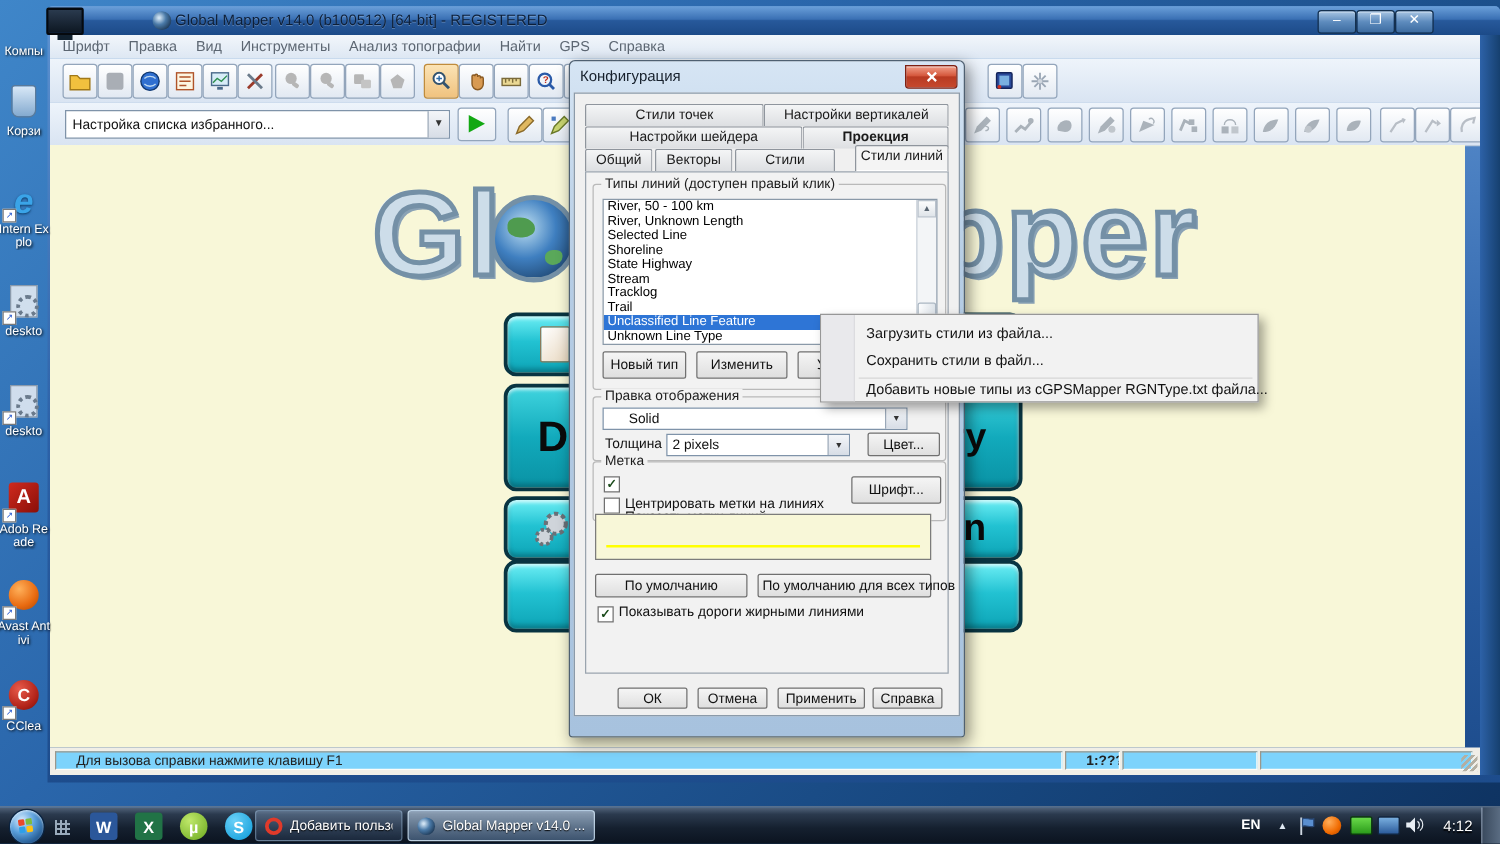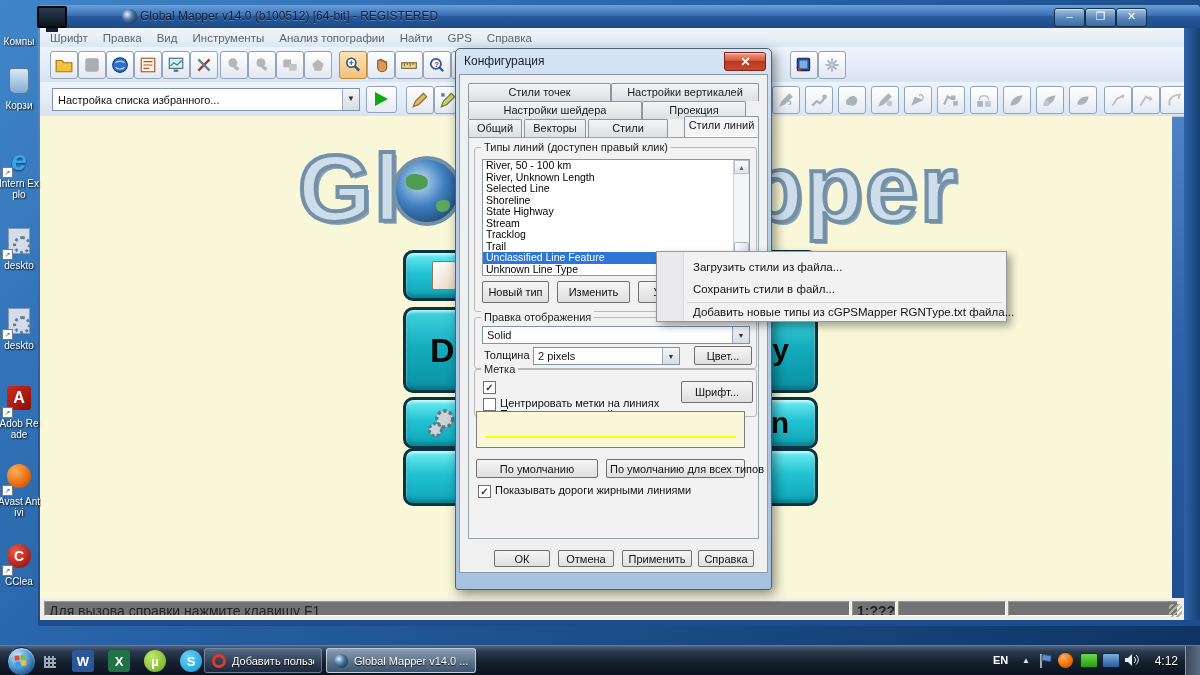--- a/index.html
+++ b/index.html
@@ -58,21 +58,21 @@
     box-shadow:inset 0 2px 3px rgba(255,255,255,.7),inset 0 -3px 4px rgba(0,60,70,.4);}
   .cyanbtn .fragL{position:absolute;left:24px;top:50%;transform:translateY(-50%);
     font-size:34px;font-weight:bold;color:#0a0a0a;}
   .cyanbtn .fragR{position:absolute;right:26px;top:50%;transform:translateY(-50%);
     font-size:30px;font-weight:bold;color:#0a0a0a;}
   #cb1-icon{position:absolute;left:26px;top:8px;width:22px;height:27px;background:linear-gradient(135deg,#ffffff,#e8d8c0);
     border:1px solid #8a7a5a;border-radius:2px;}
   
   #statusbar{position:absolute;left:2px;top:593px;width:1144px;height:22px;background:#f0eee7;}
   .spanel{position:absolute;top:3px;height:15px;border:1px solid;border-color:#9b978b #fcfcf8 #fcfcf8 #9b978b;
-    background:#737373;font-size:14px;color:#222;padding:1px 4px 0 4px;box-sizing:border-box;white-space:nowrap;overflow:hidden;}
+    background:#7dd3fc;font-size:11px;color:#222;padding:1px 4px 0 16px;box-sizing:border-box;white-space:nowrap;overflow:hidden;}
   #grip{position:absolute;right:2px;top:6px;width:13px;height:13px;
     background:repeating-linear-gradient(135deg,transparent 0 2px,#b3afa2 2px 4px);}
   #rightframe{position:absolute;left:1146px;top:23px;width:16px;height:592px;
     background:linear-gradient(90deg,#2d62a8,#16406f);}
   
   #dlg{position:absolute;left:455px;top:48px;width:317px;height:542px;z-index:5;
     background:linear-gradient(180deg,#d6e5f4,#b6cde5 30%,#a7c2de);
     border:1px solid #4f6071;border-radius:5px 5px 3px 3px;
     box-shadow:3px 4px 12px rgba(0,0,0,.45);box-sizing:border-box;}
   #dlg-title{position:absolute;left:8px;top:5px;font-size:12px;color:#16202c;}
@@ -416,21 +416,21 @@
     <div id="dlg-close">
       <svg width="9" height="9" viewBox="0 0 8 8">
           <path d="M1 1l6 6M7 1L1 7" stroke="#fff" stroke-width="1.6"></path>
         </svg>
     </div>
     <div id="dlg-client"></div>
 
     <div class="tab" style="left:12px;top:34px;width:143px;">Стили точек</div>
     <div class="tab" style="left:155px;top:34px;width:148px;">Настройки вертикалей</div>
     <div class="tab" style="left:12px;top:52px;width:174px;">Настройки шейдера</div>
-    <div class="tab" style="left:186px;top:52px;width:104px;">Проекция</div>
+    <div class="tab" style="left:186px;top:52px;width:117px;font-weight:bold;">Проекция</div>
     <div class="tab" style="left:12px;top:70px;width:54px;">Общий</div>
     <div class="tab" style="left:68px;top:70px;width:62px;">Векторы</div>
     <div class="tab" style="left:132px;top:70px;width:80px;">Стили областей</div>
     <div class="tab active" style="left:228px;top:67px;width:75px;">Стили линий</div>
 
     <div id="tabpane">
 
       <div class="grp" style="left:5px;top:9px;width:281px;height:163px;">
         <span class="glabel">Типы линий (доступен правый клик)</span>
         <div id="listbox">
@@ -450,21 +450,21 @@
             <div id="lb-thumb"></div>
           </div>
         </div>
         <div class="btn" style="left:7px;top:133px;width:67px;height:22px;">Новый тип</div>
         <div class="btn" style="left:82px;top:133px;width:73px;height:22px;">Изменить</div>
         <div class="btn" style="left:163px;top:133px;width:73px;height:22px;">Удалить</div>
       </div>
 
       <div class="grp" style="left:5px;top:179px;width:281px;height:50px;">
         <span class="glabel">Правка отображения</span>
-        <div class="combo" style="left:7px;top:8px;width:268px;height:18px;">
+        <div class="combo" style="left:7px;top:8px;width:244px;height:18px;padding-left:16px;">
           <span class="val">Solid</span>
           <span class="droparr" style="font-size:7px;line-height:17px;">▼</span>
         </div>
         <span class="chklabel" style="left:9px;top:31px;">Толщина</span>
         <div class="combo" style="left:58px;top:29px;width:147px;height:18px;">
           <span class="val">2 pixels</span>
           <span class="droparr" style="font-size:7px;line-height:17px;">▼</span>
         </div>
         <div class="btn" style="left:219px;top:28px;width:58px;height:19px;">Цвет...</div>
       </div>

